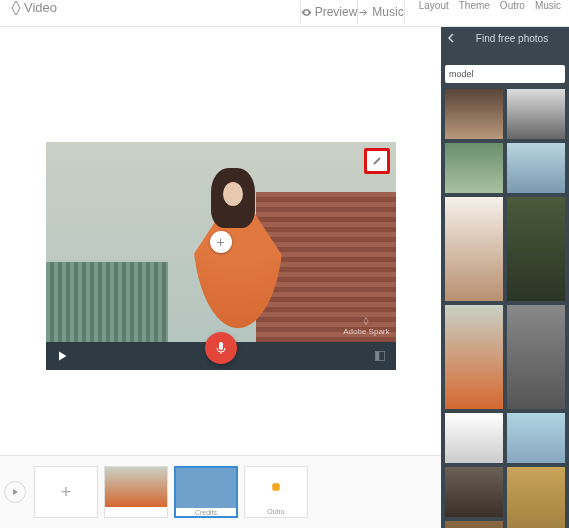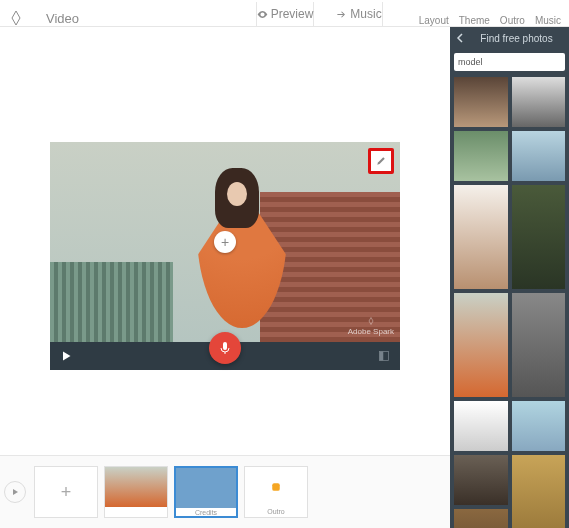--- a/index.html
+++ b/index.html
@@ -8,25 +8,25 @@
     font-size: 11px;
     color: #8b8b8b;
     background: #fff;
     width: 569px;
     height: 528px;
     overflow: hidden;
   }
   
   .topbar {
     display: flex;
-    align-items: flex-end;
+    align-items: flex-start;
     height: 27px;
     border-bottom: 1px solid #e6e6e6;
     padding: 0 8px;
-    gap: 22px;
+    gap: 0;
   }
   .logo {
     width: 16px; height: 16px;
     display: flex; align-items: center; justify-content: center;
   }
   .app-title { font-size: 13px; color: #8b8b8b; }
   .topbar-spacer { flex: 1; }
   .top-btn {
     display: flex; align-items: center; gap: 3px;
     padding: 5px 0; cursor: pointer;
@@ -131,33 +131,33 @@
   }
   .tl-item.active { border:2px solid #3b8bd4; }
   .tl-thumb { width:100%; height:40px; }
   .tl-label { font-size:7px; color:#999; text-align:center; line-height:10px; overflow:hidden;}
   .thumb1 { background:linear-gradient(#c9d0c5,#d56830); }
   .thumb-active { background:#6fa1cc; }
   .thumb-outro { background:#fff; display:flex; align-items:center; justify-content:center;}
 
   
   .panel {
-    width: 119px;
+    width: 128px;
     background:#3a4650;
     color:#c7d0d7;
     display:flex; flex-direction:column;
   }
   .panel-header {
     height:22px; display:flex; align-items:center; padding:0 6px; gap:6px;
     font-size:10px; color:#cfd8de;
   }
   .back { cursor:pointer; }
   .panel-title { flex:1; text-align:center; }
   .search-row {
-    margin:4px 4px 6px; display:flex; align-items:center;
+    margin:16px 4px 6px; display:flex; align-items:center;
     background:#fff; border-radius:2px; height:18px; padding:0 4px;
   }
   .search-row input {
     flex:1; border:none; outline:none; font-size:9px; color:#555; background:transparent;
   }
   .gallery {
     flex:1; overflow:hidden; padding:0 4px;
     display:grid; grid-template-columns: 1fr 1fr; gap:4px;
     grid-auto-rows: 50px;
   }

